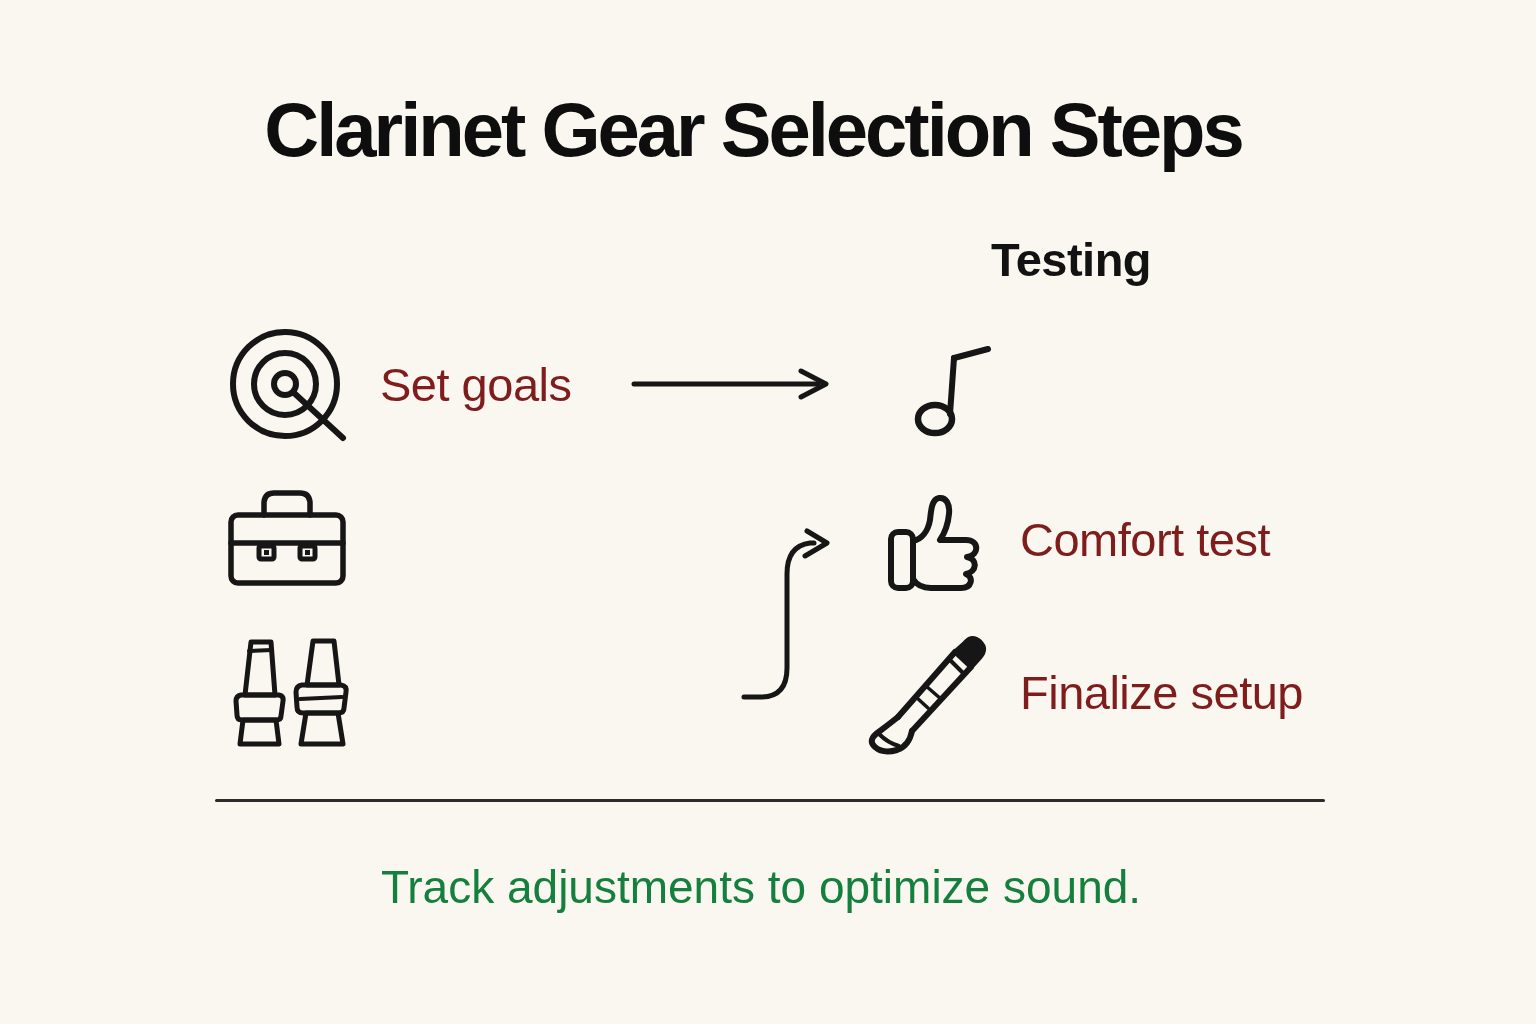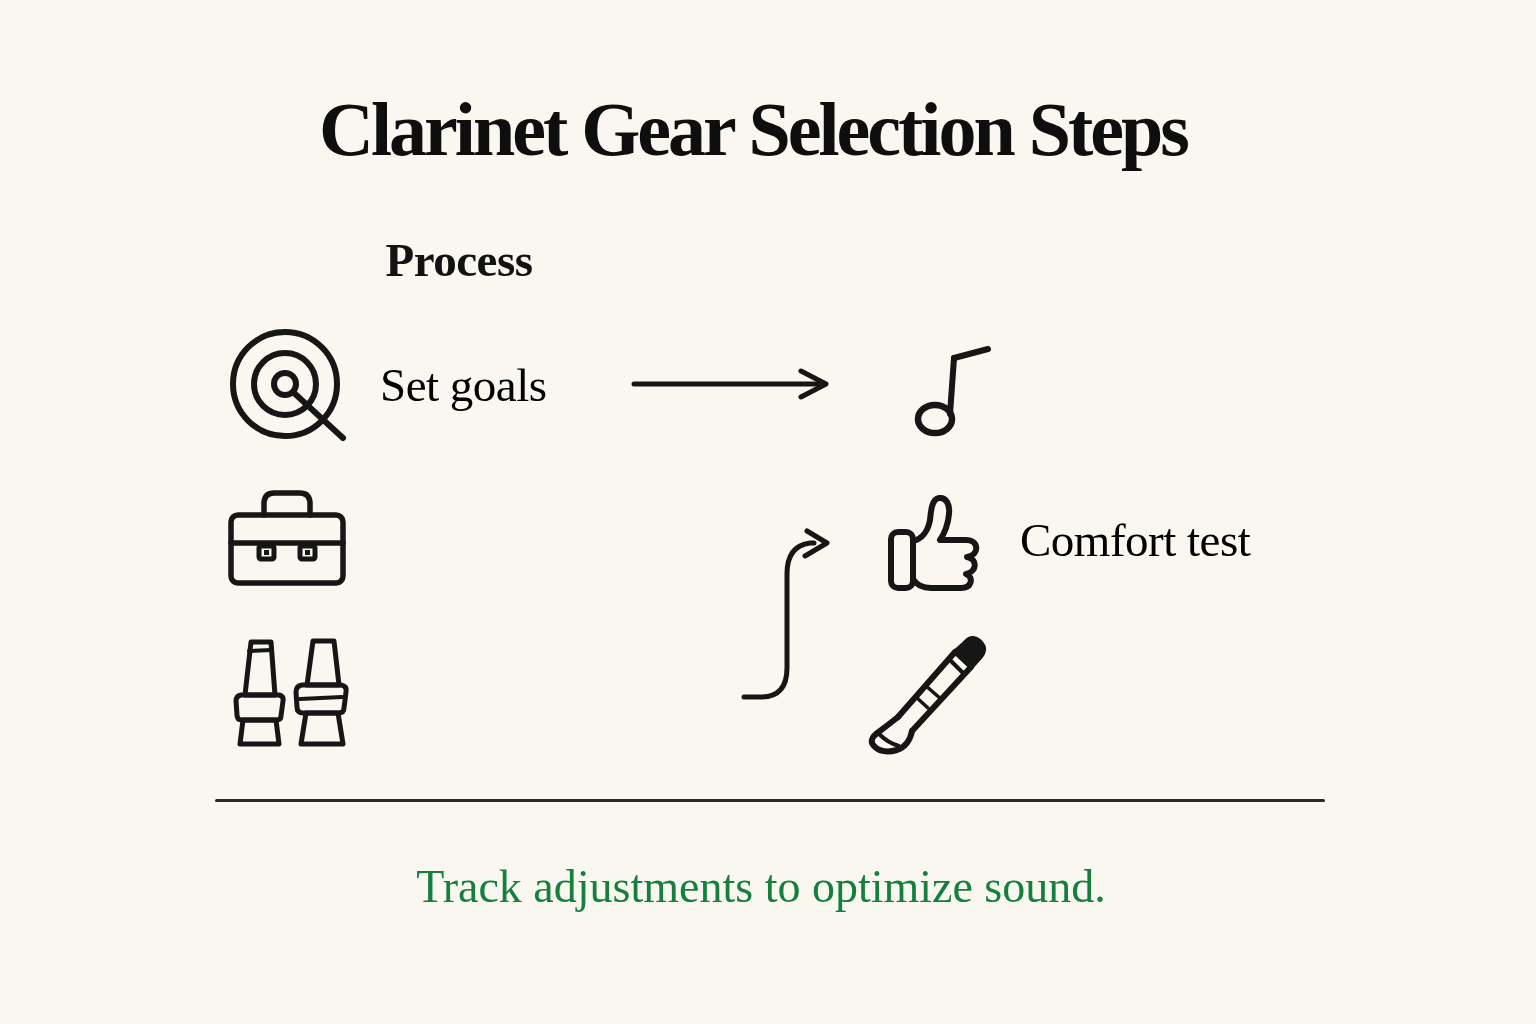--- a/index.html
+++ b/index.html
@@ -2,50 +2,50 @@
 <html><head>
 <meta charset="utf-8">
 <style>
   html,body { margin:0; padding:0; background:#FAF7F0; }
   .canvas {
     position:relative; width:1536px; height:1024px;
     background:#FAF7F0; color:#161616;
     font-family:"Liberation Sans", sans-serif;
     overflow:hidden;
   }
-  .abs { position:absolute;font-family:Liberation Serif, serif; }
+  .abs { position:absolute; }
   .title {
     font-size:76px; font-weight:700; letter-spacing:-3px;
     white-space:nowrap; transform:translateX(-50%); color:#0E0E0E;
   }
   .col-header {
     font-size:47px; font-weight:600; letter-spacing:-0.5px;
     white-space:nowrap; transform:translateX(-50%); color:#121212;
     height:56px; line-height:56px;
   }
   .row-label {
     font-size:47px; font-weight:400; letter-spacing:-0.5px;
-    white-space:nowrap; color:#000000; height:56px; line-height:56px;
+    white-space:nowrap; color:#7f1d1d; height:56px; line-height:56px;
   }
   .caption {
     font-size:46px; font-weight:400; color:#15803d;
     white-space:nowrap; transform:translateX(-50%);
   }
   .divider { background:#2B2B2B; height:3px; border-radius:2px; }
   svg { display:block; overflow:visible; }
   .st  { fill:none; stroke:#161616; stroke-linecap:round; stroke-linejoin:round; }
 </style>
 </head>
 <body>
 
 <div class="canvas">
 
   <div class="abs title" style="left:753px; top:86px;">Clarinet Gear Selection Steps</div>
 
-  <div class="abs col-header" style="left:459px; top:232px;">Process</div>
+  <div class="abs col-header" style="left:1071px; top:232px;">Testing</div>
 
   <div class="abs" style="left:226px; top:328px;">
     <svg width="122" height="114" viewBox="0 0 122 114">
       <circle class="st" cx="59" cy="56" r="52" stroke-width="6"></circle>
       <circle class="st" cx="59" cy="56" r="31" stroke-width="6"></circle>
       <circle class="st" cx="59" cy="56" r="11" stroke-width="6"></circle>
       <line class="st" x1="67" y1="64" x2="117" y2="110" stroke-width="6"></line>
     </svg>
   </div>
   <div class="abs row-label" style="left:380px; top:357px;">Set goals</div>
@@ -110,18 +110,19 @@
       <path d="M 99 12 Q 106 4 114 11 Q 121 18 114 26 L 105 36 L 89 21 Z" fill="#161616" stroke="#161616" stroke-width="5" stroke-linejoin="round"></path>
       <path class="st" d="M 89 21 L 32 86" stroke-width="6"></path>
       <path class="st" d="M 105 36 L 46 100" stroke-width="6"></path>
       <line class="st" x1="83" y1="28" x2="97" y2="42" stroke-width="4"></line>
       <line class="st" x1="60" y1="55" x2="75" y2="68" stroke-width="3.5"></line>
       <line class="st" x1="50" y1="66" x2="62" y2="77" stroke-width="3.5"></line>
       <path class="st" stroke-width="6" d="M 32 86 Q 22 94 10 103 Q 2 110 9 116 Q 17 123 31 119 Q 43 115 46 100"></path>
       <path class="st" d="M 13 103 Q 22 112 33 115" stroke-width="4"></path>
     </svg>
   </div>
+  <div class="abs row-label" style="left:1020px; top:665px;">Finalize setup</div>
 
   <div class="abs divider" style="left:215px; top:799px; width:1110px;"></div>
 
   <div class="abs caption" style="left:761px; top:860px;">Track adjustments to optimize sound.</div>
 
 </div>
 
 </body></html>

